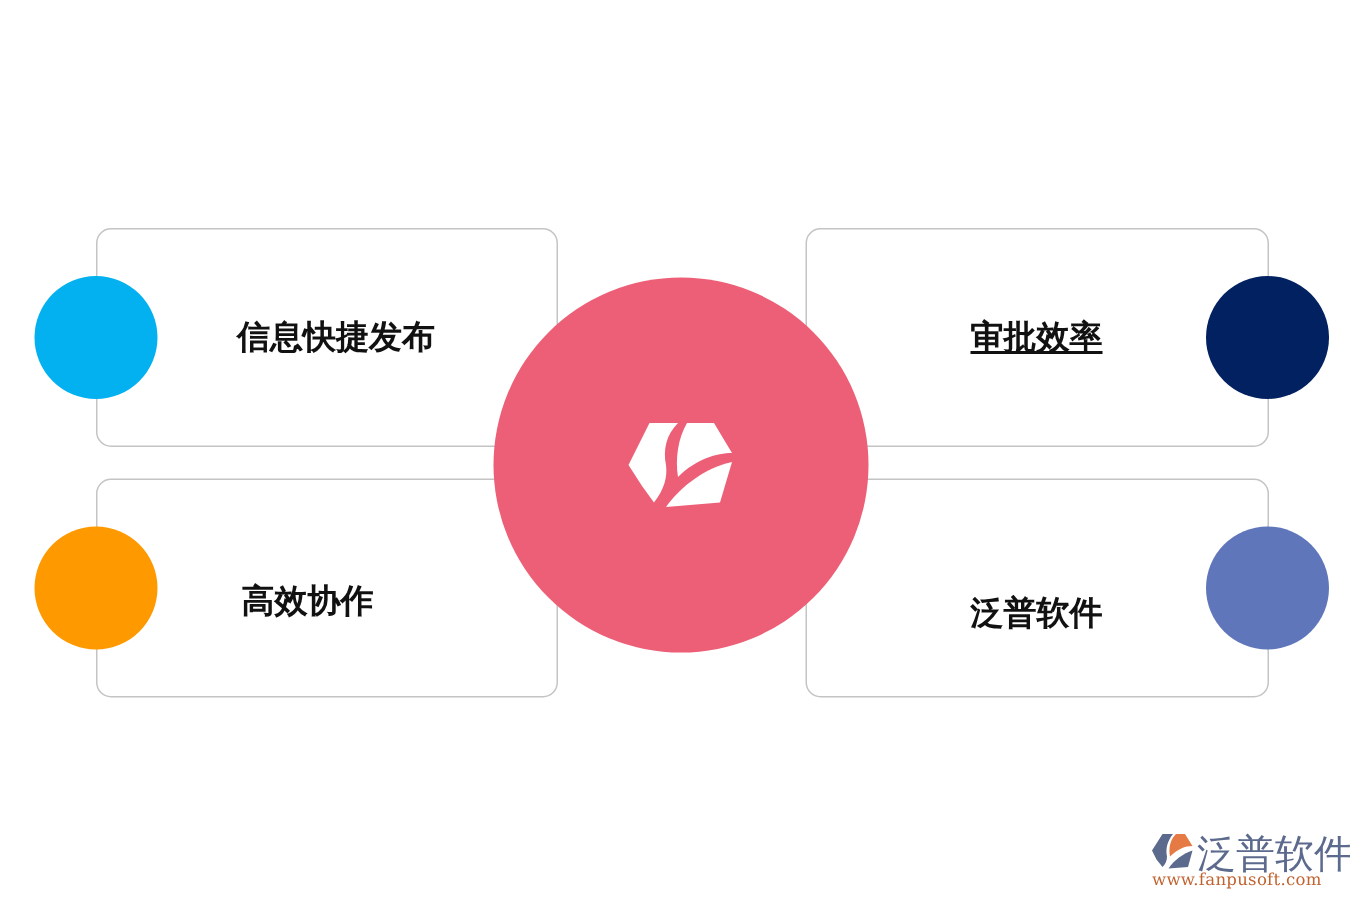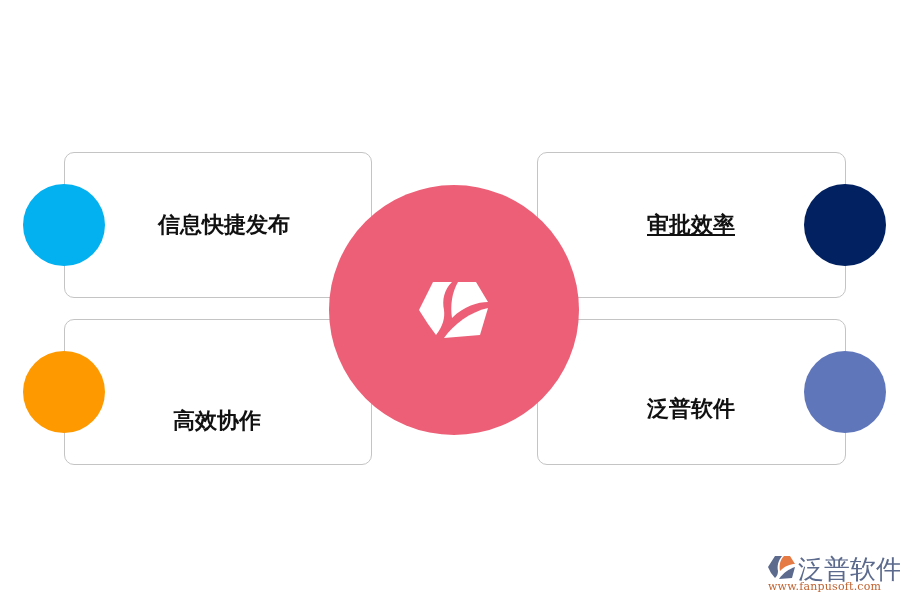--- a/index.html
+++ b/index.html
@@ -36,21 +36,21 @@
 </head>
 <body>
 
 <div class="card" style="left:64px;top:152px;width:308px;height:146px;"></div>
 <div class="card" style="left:537px;top:152px;width:309px;height:146px;"></div>
 <div class="card" style="left:64px;top:319px;width:308px;height:146px;"></div>
 <div class="card" style="left:537px;top:319px;width:309px;height:146px;"></div>
 
 <div class="card-label" style="left:158px;top:210px;">信息快捷发布</div>
 <div class="card-label" style="left:647px;top:210px;text-decoration:underline;">审批效率</div>
-<div class="card-label" style="left:161px;top:406px;margin-left:12px;">高效协作</div>
+<div class="card-label" style="left:161px;top:386px;">高效协作</div>
 <div class="card-label" style="left:647px;top:394px;">泛普软件</div>
 
 <div class="dot" style="left:23px;top:184px;background:#03b0f0;"></div>
 <div class="dot" style="left:804px;top:184px;background:#022161;"></div>
 <div class="dot" style="left:23px;top:351px;background:#fe9900;"></div>
 <div class="dot" style="left:804px;top:351px;background:#6076bb;"></div>
 
 <div class="hub">
   <svg viewBox="0 0 80 80">
 

